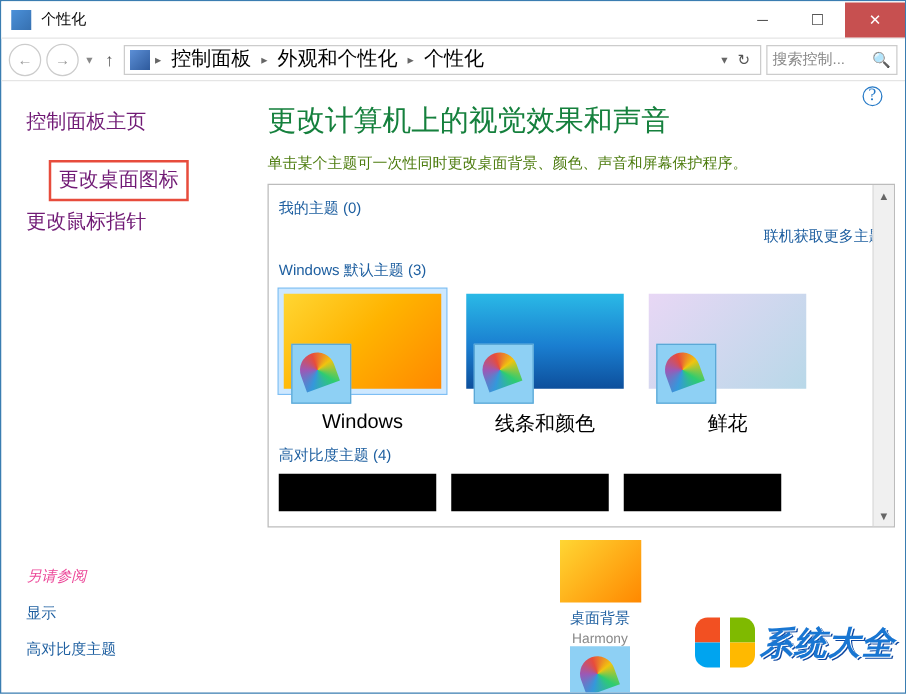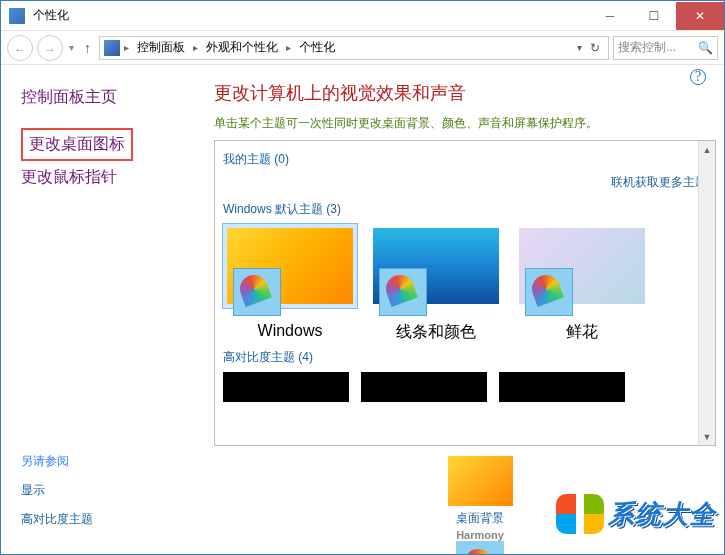--- a/index.html
+++ b/index.html
@@ -11,40 +11,40 @@
 .titlebar-right { display: flex; }
 .titlebar-btn { width: 44px; height: 28px; display: flex; align-items: center; justify-content: center; color: #555; }
 .titlebar-btn.close { background: #c75050; color: #fff; width: 48px; }
 
 .navbar { height: 34px; display: flex; align-items: center; padding: 0 6px; gap: 4px; border-bottom: 1px solid #e5e5e5; }
 .nav-arrow { width: 26px; height: 26px; border: 1px solid #ccc; border-radius: 50%; display: flex; align-items: center; justify-content: center; color: #999; }
 .nav-dropdown { color: #888; font-size: 10px; padding: 0 2px; }
 .nav-up { color: #555; font-size: 14px; padding: 0 4px; }
 .address-bar { flex: 1; display: flex; align-items: center; height: 24px; border: 1px solid #ccc; padding: 0 4px; gap: 2px; }
 .addr-icon { width: 16px; height: 16px; background: linear-gradient(135deg, #5c8fd6, #2e5a9c); }
-.addr-seg { padding: 0 4px; font-size: 12px; }
+.addr-seg { padding: 0 4px; font-size: 16px; }
 .addr-chev { color: #666; font-size: 10px; padding: 0 2px; }
 .addr-spacer { flex: 1; }
 .addr-end { display: flex; align-items: center; gap: 2px; padding: 0 4px; }
 .search-box { width: 105px; height: 24px; border: 1px solid #ccc; display: flex; align-items: center; padding: 0 4px; justify-content: space-between; color: #888; }
 
 .content { display: flex; height: calc(100% - 64px); }
 .sidebar { width: 205px; padding: 16px 20px; }
 .sidebar-main a { display: block; color: #701a75; text-decoration: none; padding: 6px 0; font-size: 16px; }
-.sidebar-main a.highlighted { border: 2px solid #e74c3c; padding: 4px 6px; display: inline-block; }
+.sidebar-main a.highlighted { border: 2px solid #e74c3c; padding: 4px 6px; display: inline-block; margin-left: 18px; }
 .sidebar-footer { position: absolute; bottom: 20px; left: 20px; }
-.sidebar-footer .heading { color: #3b82f6; padding: 6px 0; }
+.sidebar-footer .heading { color: #ec4899; padding: 6px 0; font-style: italic; }
 .sidebar-footer a { display: block; color: #1e5fa0; text-decoration: none; padding: 6px 0; }
 
 .main { flex: 1; padding: 16px 8px 8px 8px; position: relative; overflow: hidden; }
 .help-icon { position: absolute; top: 4px; right: 18px; color: #2579c6; font-size: 14px; border: 1px solid #2579c6; border-radius: 50%; width: 16px; height: 16px; display: flex; align-items: center; justify-content: center; font-family: serif; }
-.page-title { color: #b91c1c; font-size: 18px; margin-bottom: 10px; font-weight: normal; }
+.page-title { color: #15803d; font-size: 23px; margin-bottom: 10px; font-weight: normal; }
 .page-subtitle { color: #4d7c0f; font-size: 12px; margin-bottom: 8px; }
 
-.themes-box { border: 1px solid #bcbcbc; height: 306px; padding: 8px 8px; position: relative; overflow: hidden; }
+.themes-box { border: 1px solid #bcbcbc; height: 275px; padding: 8px 8px; position: relative; overflow: hidden; }
 .themes-scroll { position: absolute; right: 0; top: 0; width: 17px; height: 100%; background: #f0f0f0; border-left: 1px solid #dcdcdc; display: flex; flex-direction: column; justify-content: space-between; align-items: center; }
 .scroll-btn { width: 100%; height: 17px; display: flex; align-items: center; justify-content: center; color: #666; font-size: 9px; }
 
 .section-label { color: #1e5fa0; font-size: 12px; margin: 2px 0 6px 0; display: flex; justify-content: space-between; }
 .themes-row { display: flex; gap: 12px; margin-bottom: 6px; }
 .theme-item { width: 134px; text-align: center; }
 .theme-item.selected .theme-thumb-wrap { background: #cde8ff; outline: 1px solid #7dbef4; }
 .theme-thumb-wrap { padding: 4px; }
 .theme-thumb { width: 126px; height: 76px; position: relative; background: #ddd; margin: 0 auto; }
 .theme-thumb.windows { background: linear-gradient(135deg, #ffd633 0%, #ffb300 48%, #ff8800 100%); }
@@ -62,21 +62,21 @@
 .setting-item { text-align: center; }
 .setting-icon { width: 65px; height: 50px; margin: 0 auto 4px; position: relative; }
 .setting-icon.desktop-bg { background: linear-gradient(135deg, #ffd633 0%, #ff8800 100%); }
 .setting-icon.color { width: 48px; height: 48px; background: #8ed0f4; }
 .setting-icon.color::before { content:""; position: absolute; left: 8px; top: 8px; width: 28px; height: 28px; background: conic-gradient(#e74c3c, #f1c40f, #2ecc71, #3498db, #9b59b6, #e74c3c); border-radius: 50% 50% 0 0; transform: rotate(-20deg); }
 .setting-icon.sound::before { content: "♪♫"; color: #3a7bbf; font-size: 24px; }
 .setting-icon.sound::after { content: ""; position: absolute; bottom: 0; left: 10px; width: 40px; height: 16px; background: #c0c0c0; border-radius: 2px; }
 .setting-icon.screensaver { background: linear-gradient(#e0e0e0, #f5f5f5); border: 1px solid #bbb; }
 .setting-icon.screensaver::before { content: "⊘"; position: absolute; left: 18px; top: 10px; font-size: 24px; color: #e74c3c; }
 .setting-label { color: #1e5fa0; font-size: 12px; }
-.setting-value { color: #888; font-size: 11px; margin-top: 2px; font-weight: bold; }
+.setting-value { color: #888; font-size: 11px; margin-top: 2px; }
 
 .watermark { position: absolute; right: 8px; bottom: 20px; display: flex; align-items: center; gap: 4px; pointer-events: none; }
 .wm-logo { width: 48px; height: 40px; position: relative; }
 .wm-logo .q { position: absolute; width: 20px; height: 20px; }
 .wm-logo .q1 { background: #f25022; top: 0; left: 0; border-radius: 50% 0 0 0; }
 .wm-logo .q2 { background: #7fba00; top: 0; right: 0; border-radius: 0 50% 0 0; }
 .wm-logo .q3 { background: #00a4ef; bottom: 0; left: 0; border-radius: 0 0 0 50%; }
 .wm-logo .q4 { background: #ffb900; bottom: 0; right: 0; border-radius: 0 0 50% 0; }
 .wm-text { font-size: 26px; font-weight: bold; font-style: italic; color: #1976d2; text-shadow: 1px 1px 0 #fff, 2px 2px 0 #0d47a1; letter-spacing: 1px; }
 </style>

